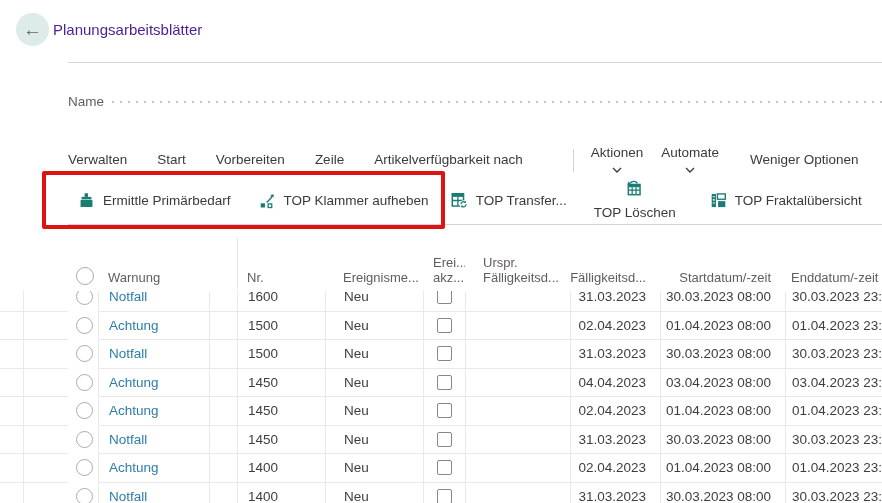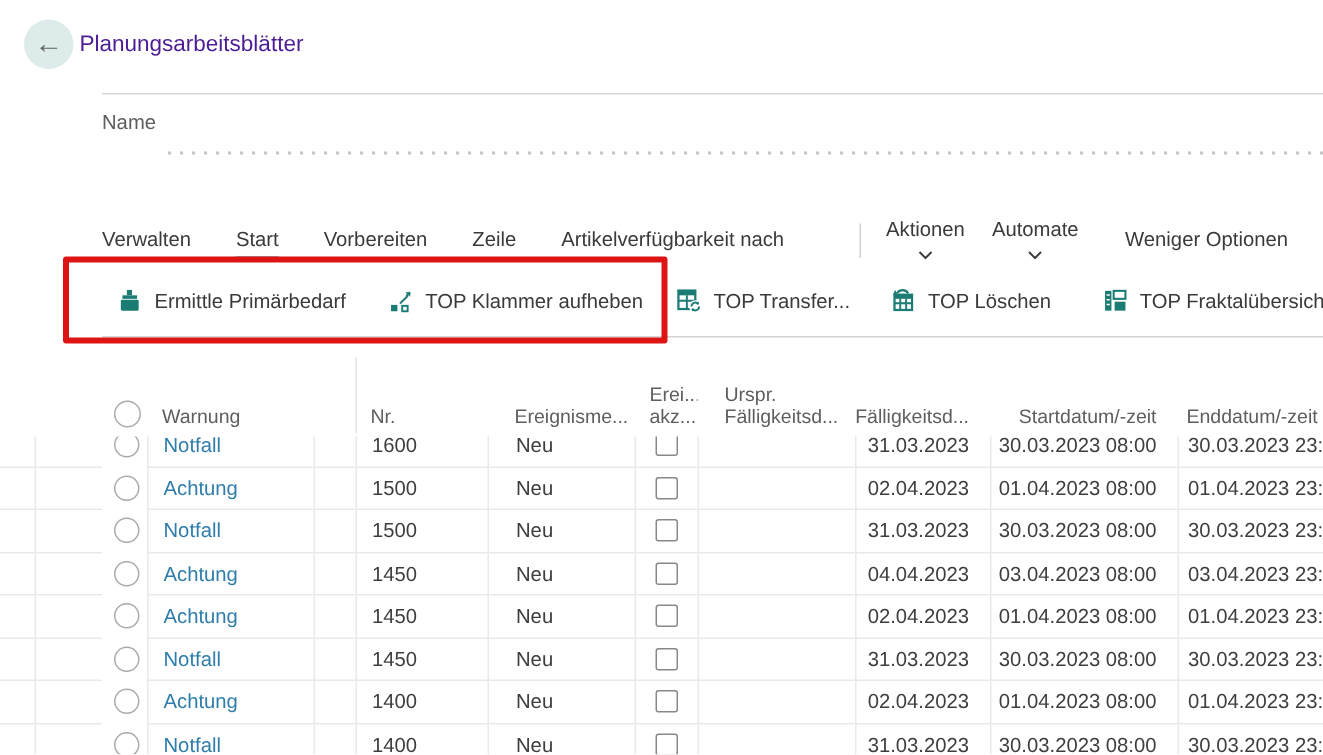--- a/index.html
+++ b/index.html
@@ -12,21 +12,21 @@
   .abs{position:absolute;}
 
   
   .back-btn{left:16px;top:13px;width:33px;height:33px;border-radius:50%;
     background:#ddecea;border:none;display:flex;align-items:center;justify-content:center;
     font-size:19px;color:#5f6360;cursor:pointer;}
   .page-title{left:53px;top:21px;font-size:15px;color:#4c1d95;}
   .title-divider{left:68px;top:62px;right:0;height:1px;background:#d8d8d8;}
 
   
-  .name-label{left:68px;top:74px;font-size:13.5px;color:#605e5c;}
+  .name-label{left:68px;top:94px;font-size:13.5px;color:#605e5c;}
   .name-leader{left:112px;top:101px;right:0;height:2px;
     background:repeating-linear-gradient(to right,#c6c4c2 0 2px,transparent 2px 8px);}
 
   
   .tabs{left:68px;top:145px;display:flex;align-items:center;font-size:13.5px;}
   .tab{position:relative;padding:3px 0 6px 0;color:#3b3a39;cursor:pointer;white-space:nowrap;}
   .tab + .tab{margin-left:30px;}
   .tab.active::after{content:"";position:absolute;left:0;right:0;bottom:0;height:2px;background:#2b857d;}
   .ribbon-sep{width:1px;height:23px;background:#d0d0d0;margin:0 17px 0 50px;}
   .menu-item{display:flex;align-items:center;gap:7px;color:#3b3a39;cursor:pointer;white-space:nowrap;padding-bottom:3px;flex-direction:column;}
@@ -159,21 +159,21 @@
           <path d="M1.2 8 h10.6 M6.5 4.6 v8.6" stroke="#1b7c74" stroke-width="1.2"></path>
           <circle cx="11.8" cy="11.6" r="3.9" fill="#fff"></circle>
           <path d="M9.4 11.6 a2.4 2.4 0 0 1 4.3-1.5" fill="none" stroke="#1b7c74" stroke-width="1.2"></path>
           <path d="M14.2 11.6 a2.4 2.4 0 0 1-4.3 1.5" fill="none" stroke="#1b7c74" stroke-width="1.2"></path>
           <path d="M13.9 8.4 l0.2 2 -2-0.3z" fill="#1b7c74"></path>
           <path d="M9.7 14.8 l-0.2-2 2 0.3z" fill="#1b7c74"></path>
         </svg>
       </span>
       <span>TOP Transfer...</span>
     </button>
-    <button class="tb" style="margin-left: 27px;">
+    <button class="tb" style="margin-left: 27px; flex-direction: column;">
       <span class="tb-icon">
         <svg width="17" height="17" viewBox="0 0 16 16">
           <rect x="2.2" y="4.2" width="11" height="9.6" fill="none" stroke="#1b7c74" stroke-width="1.4"></rect>
           <rect x="2.2" y="4.2" width="11" height="2.6" fill="#1b7c74"></rect>
           <path d="M2.2 9.6 h11 M5.8 6.8 v7 M9.5 6.8 v7" stroke="#1b7c74" stroke-width="1.2"></path>
           <path d="M10.8 3.2 a4.2 4.2 0 0 0-7 0" fill="none" stroke="#1b7c74" stroke-width="1.3"></path>
           <path d="M2.6 1.2 l1.4 2.6 -2.8 0.4z" fill="#1b7c74"></path>
         </svg>
       </span>
       <span>TOP Löschen</span>

